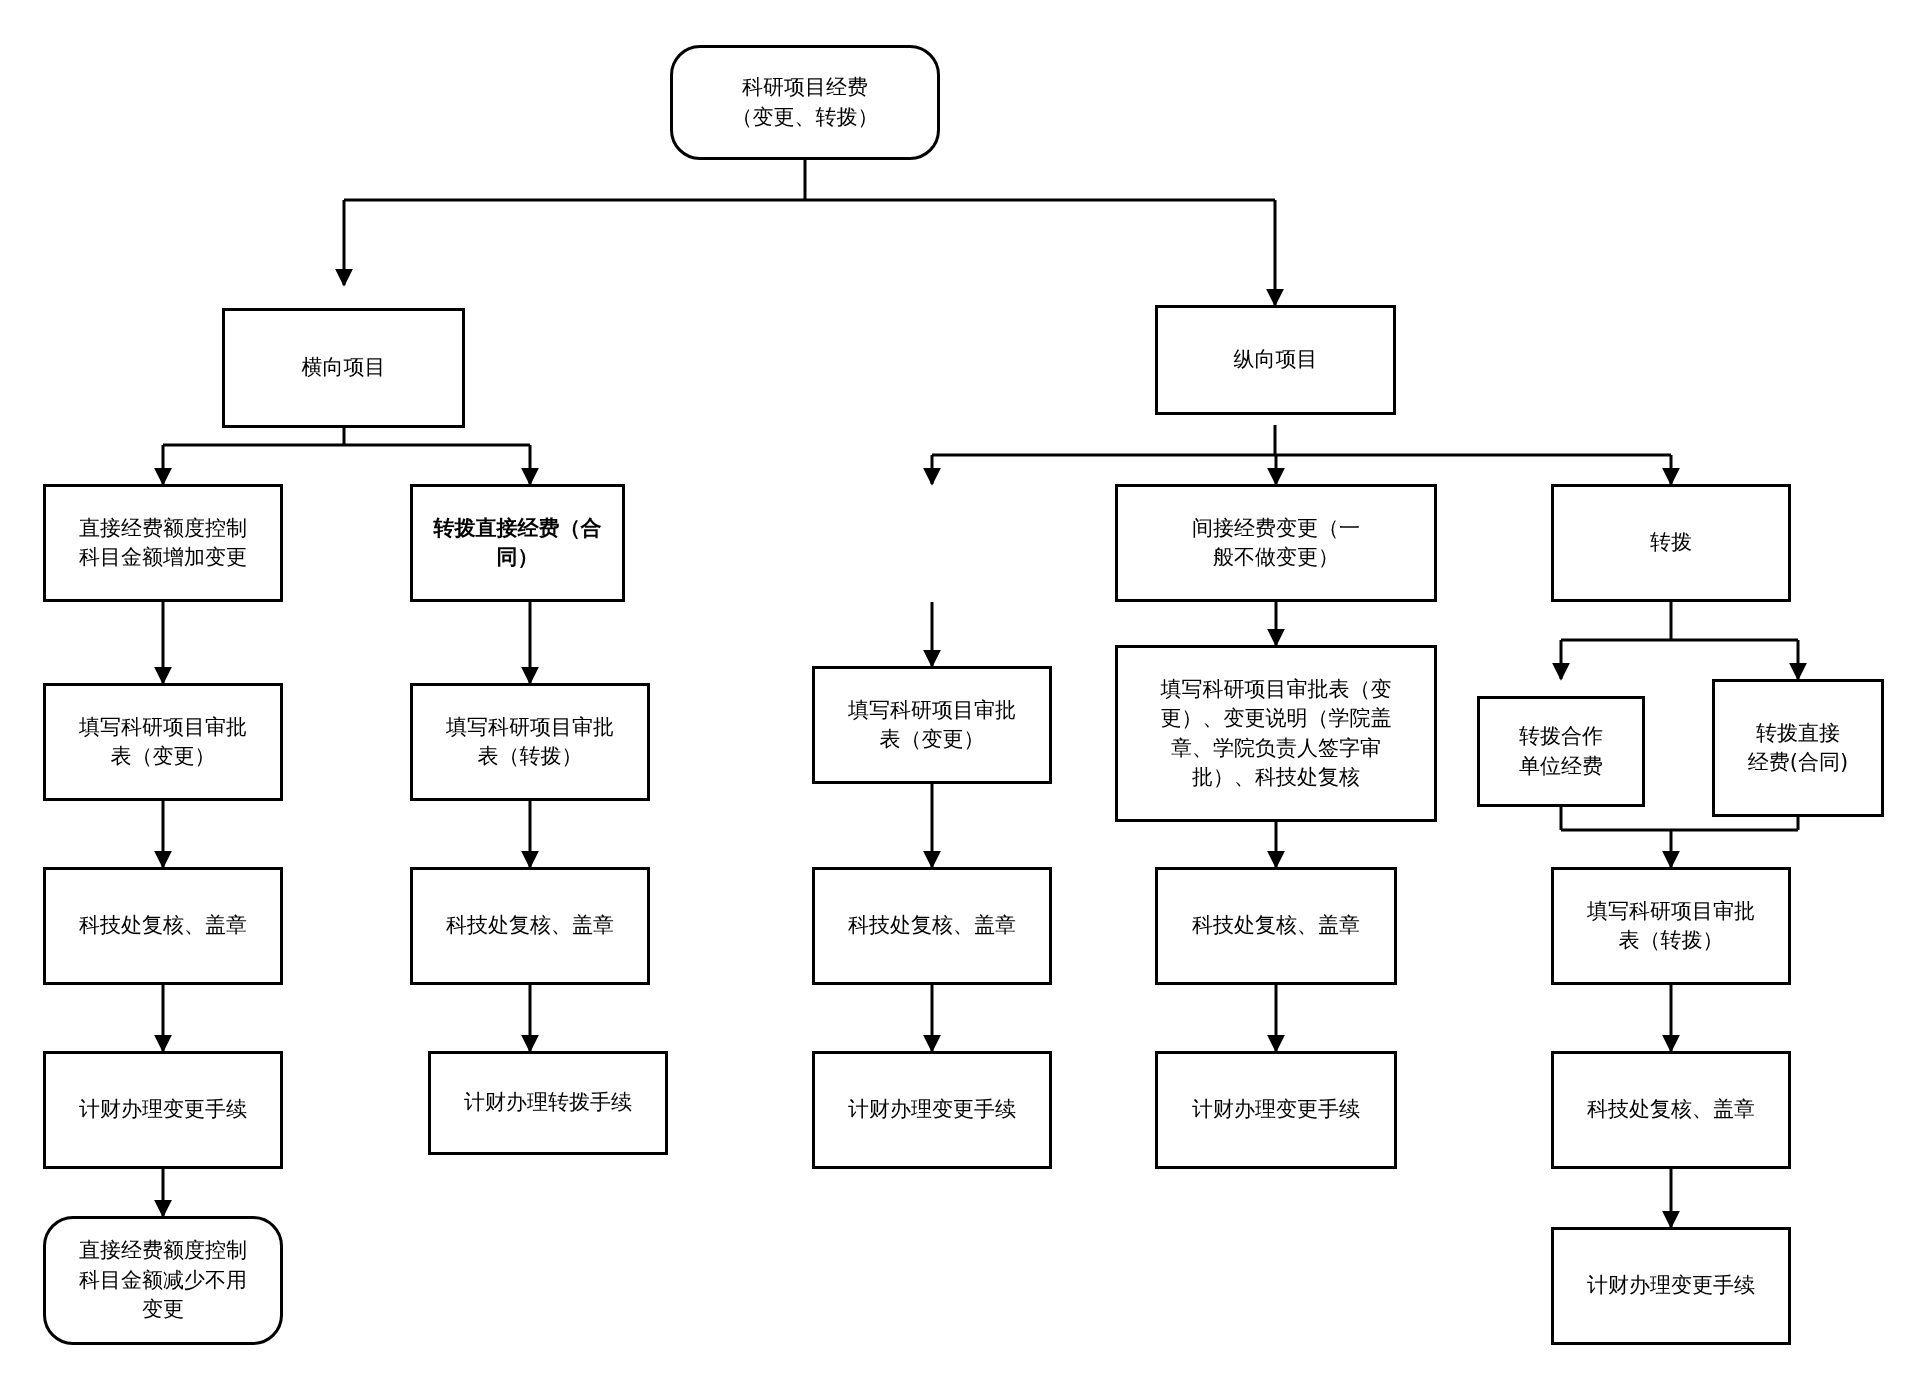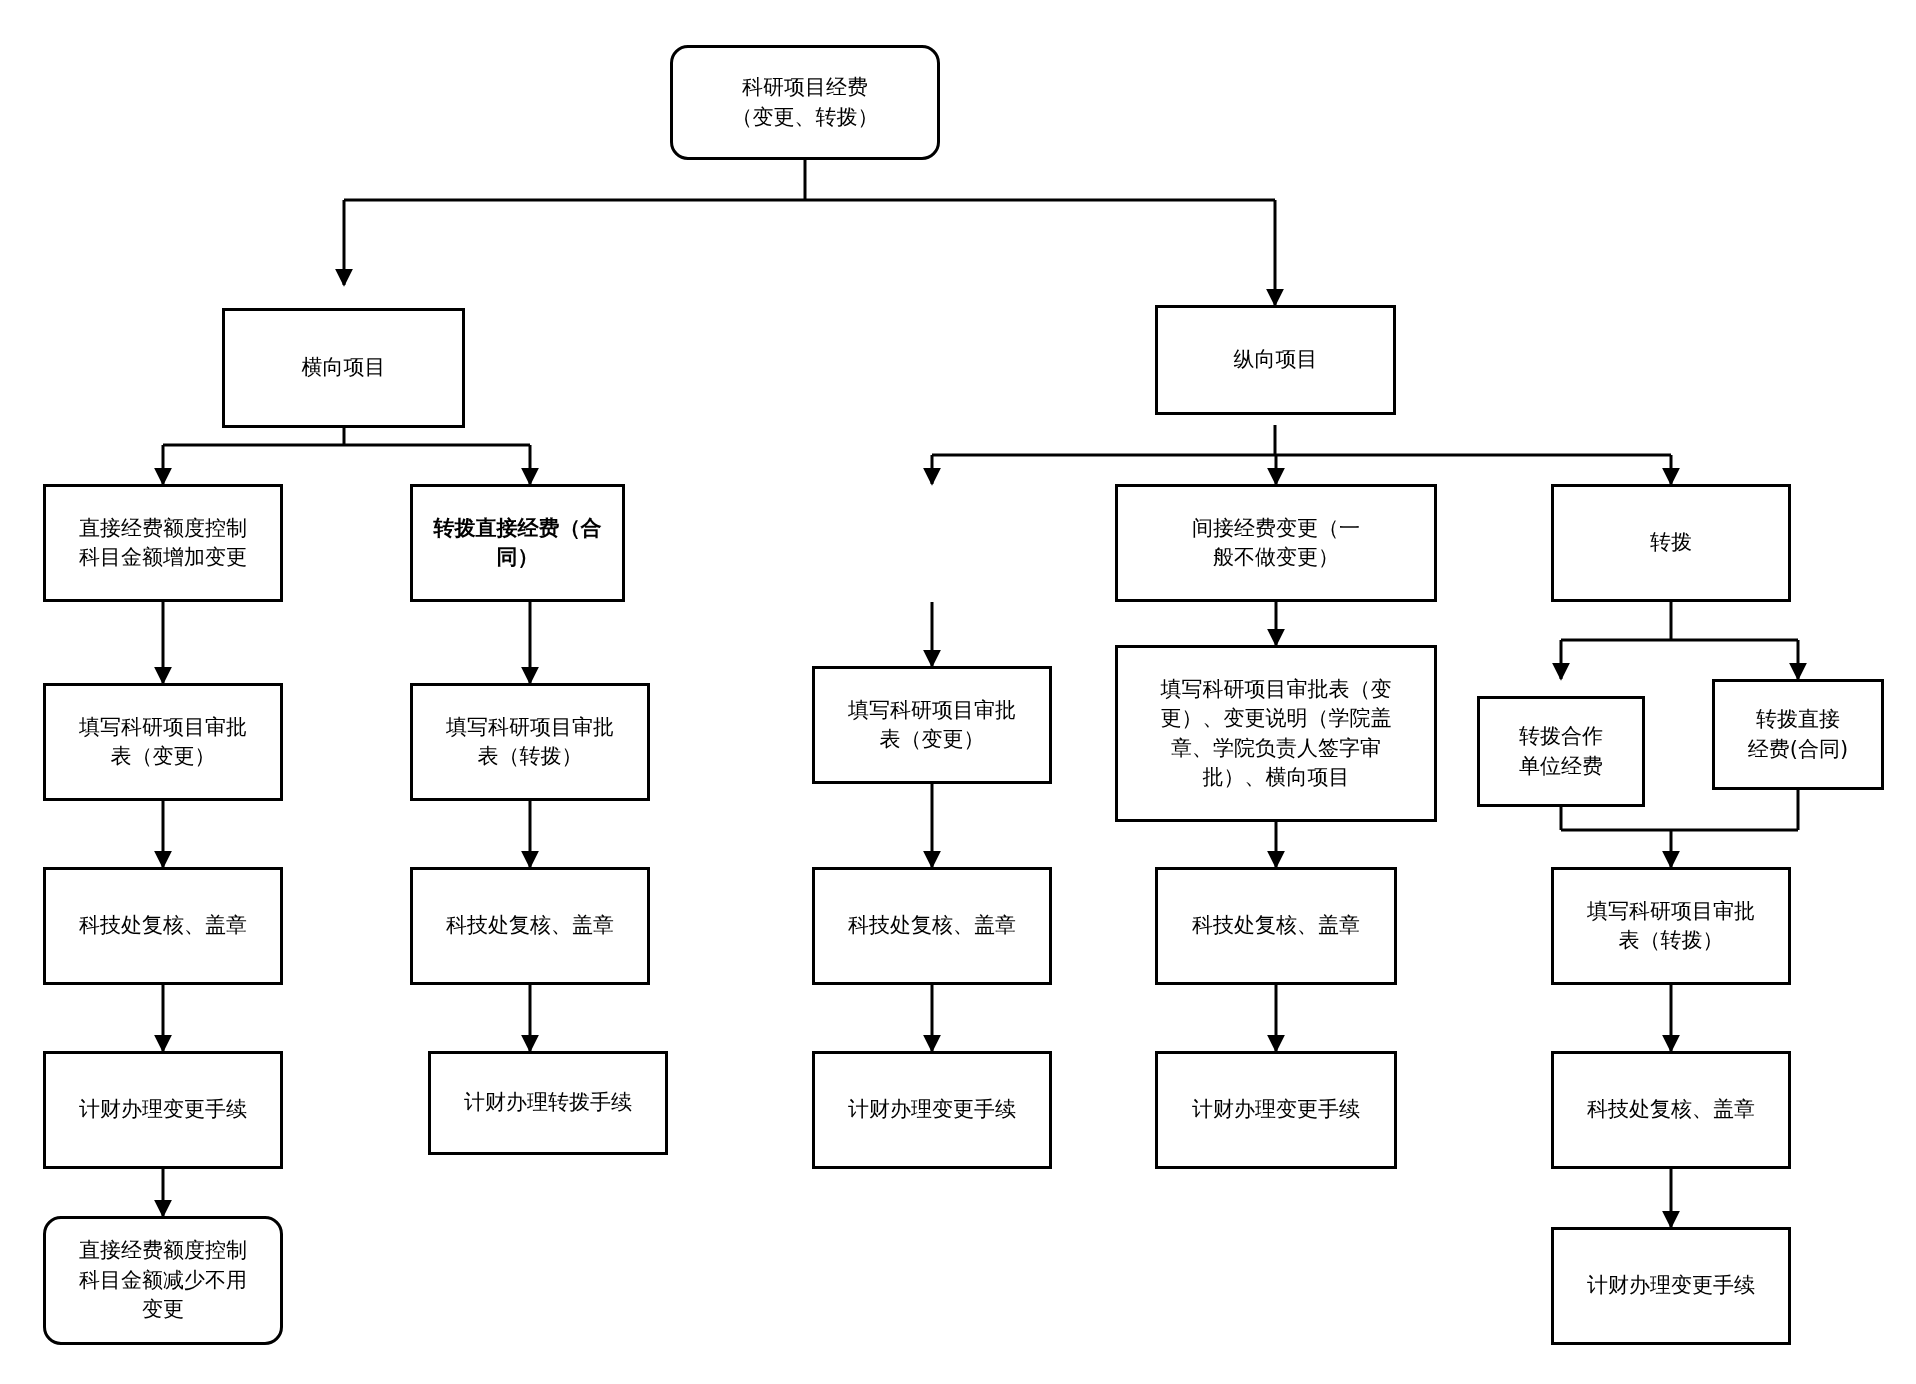--- a/index.html
+++ b/index.html
@@ -24,21 +24,21 @@
     background: #fff;
     display: flex;
     align-items: center;
     justify-content: center;
     text-align: center;
     font-size: 21px;
     line-height: 1.4;
     white-space: pre-line;
     padding: 4px 8px;
   }
-  .rounded { border-radius: 18px; }
+  .rounded { border-radius: 30px; }
 </style>
 </head>
 <body>
 
 <div class="canvas">
 
   <svg class="connectors" viewBox="0 0 1916 1384" xmlns="http://www.w3.org/2000/svg">
     <defs>
       <marker id="arrow" viewBox="0 0 10 10" refX="9" refY="5" markerWidth="6" markerHeight="6" orient="auto-start-reverse">
         <path d="M 0 0 L 10 5 L 0 10 z" fill="#000"></path>
@@ -120,27 +120,27 @@
   <div class="node" style="left:812px; top:666px; width:240px; height:118px;">填写科研项目审批
 表（变更）</div>
   <div class="node" style="left:812px; top:867px; width:240px; height:118px;">科技处复核、盖章</div>
   <div class="node" style="left:812px; top:1051px; width:240px; height:118px;">计财办理变更手续</div>
 
   <div class="node" style="left:1115px; top:484px; width:322px; height:118px;">间接经费变更（一
 般不做变更）</div>
   <div class="node" style="left:1115px; top:645px; width:322px; height:177px;">填写科研项目审批表（变
 更）、变更说明（学院盖
 章、学院负责人签字审
-批）、横向项目</div>
+批）、科技处复核</div>
   <div class="node" style="left:1155px; top:867px; width:242px; height:118px;">科技处复核、盖章</div>
   <div class="node" style="left:1155px; top:1051px; width:242px; height:118px;">计财办理变更手续</div>
 
   <div class="node" style="left:1551px; top:484px; width:240px; height:118px;">转拨</div>
   <div class="node" style="left:1477px; top:679px; width:168px; height:111px;margin-top:17px;">转拨合作
 单位经费</div>
-  <div class="node" style="left:1712px; top:679px; width:172px; height:111px;">转拨直接
+  <div class="node" style="left:1712px; top:679px; width:172px; height:138px;">转拨直接
 经费(合同)</div>
   <div class="node" style="left:1551px; top:867px; width:240px; height:118px;">填写科研项目审批
 表（转拨）</div>
   <div class="node" style="left:1551px; top:1051px; width:240px; height:118px;">科技处复核、盖章</div>
   <div class="node" style="left:1551px; top:1227px; width:240px; height:118px;">计财办理变更手续</div>
 
 </div>
 
 </body></html>

